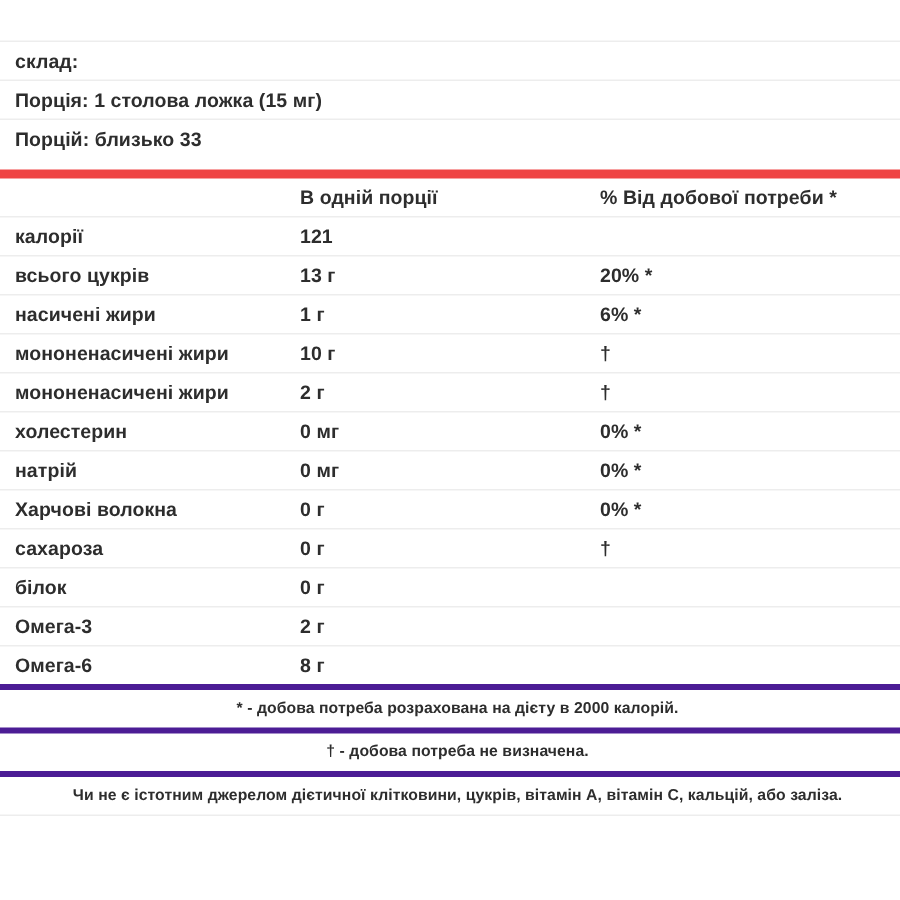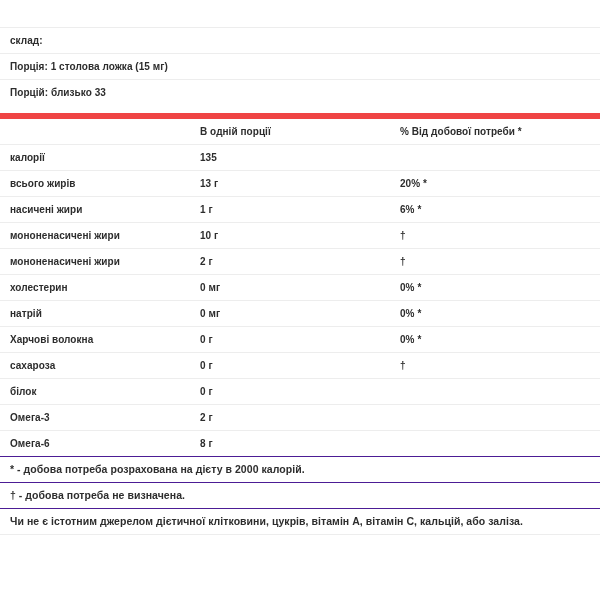--- a/index.html
+++ b/index.html
@@ -30,21 +30,21 @@
   .nutrition-table {
     width: 600px;
     border-collapse: collapse;
     table-layout: fixed;
     margin-top: 27px;
   }
   .nutrition-table td {
     border-top: 1px solid #ededed;
     padding: 0;
     vertical-align: middle;
-    font-size: 10px;
+    font-size: 13px;
     font-weight: bold;
     letter-spacing: 0.05px;
     color: #2d2d2d;
     height: 25px;
     line-height: 25px;
   }
 
   .col-name   { width: 222px; padding-left: 10px !important; box-sizing: border-box; }
   .col-amount { width: 143px; }
   .col-dv     { width: 235px; }
@@ -59,29 +59,30 @@
     border-top: 6px solid #ef4444;
   }
 
   
   .footnotes {
     width: 600px;
     border-collapse: collapse;
     table-layout: fixed;
   }
   .footnotes td {
-    border-top: 1px solid #4c1d95;
+    border-top: 4px solid #4c1d95;
     font-size: 10.5px;
     font-weight: bold;
     color: #2d2d2d;
     letter-spacing: 0.05px;
     height: 25px;
     line-height: 25px;
     padding: 0 0 0 10px;
     box-sizing: border-box;
+    text-align: center;
   }
   .footnotes tr:last-child td {
     border-bottom: 1px solid #ededed;
   }
 </style>
 </head>
 <body>
 
 <div class="page">
 
@@ -105,25 +106,25 @@
       </tr>
 
       <tr class="row-header">
         <td class="col-name"></td>
         <td class="col-amount">В одній порції</td>
         <td class="col-dv">% Від добової потреби *</td>
       </tr>
 
       <tr>
         <td class="col-name">калорії</td>
-        <td class="col-amount">135</td>
+        <td class="col-amount">121</td>
         <td class="col-dv"></td>
       </tr>
       <tr>
-        <td class="col-name">всього жирів</td>
+        <td class="col-name">всього цукрів</td>
         <td class="col-amount">13 г</td>
         <td class="col-dv">20% *</td>
       </tr>
       <tr>
         <td class="col-name">насичені жири</td>
         <td class="col-amount">1 г</td>
         <td class="col-dv">6% *</td>
       </tr>
       <tr>
         <td class="col-name">мононенасичені жири</td>

